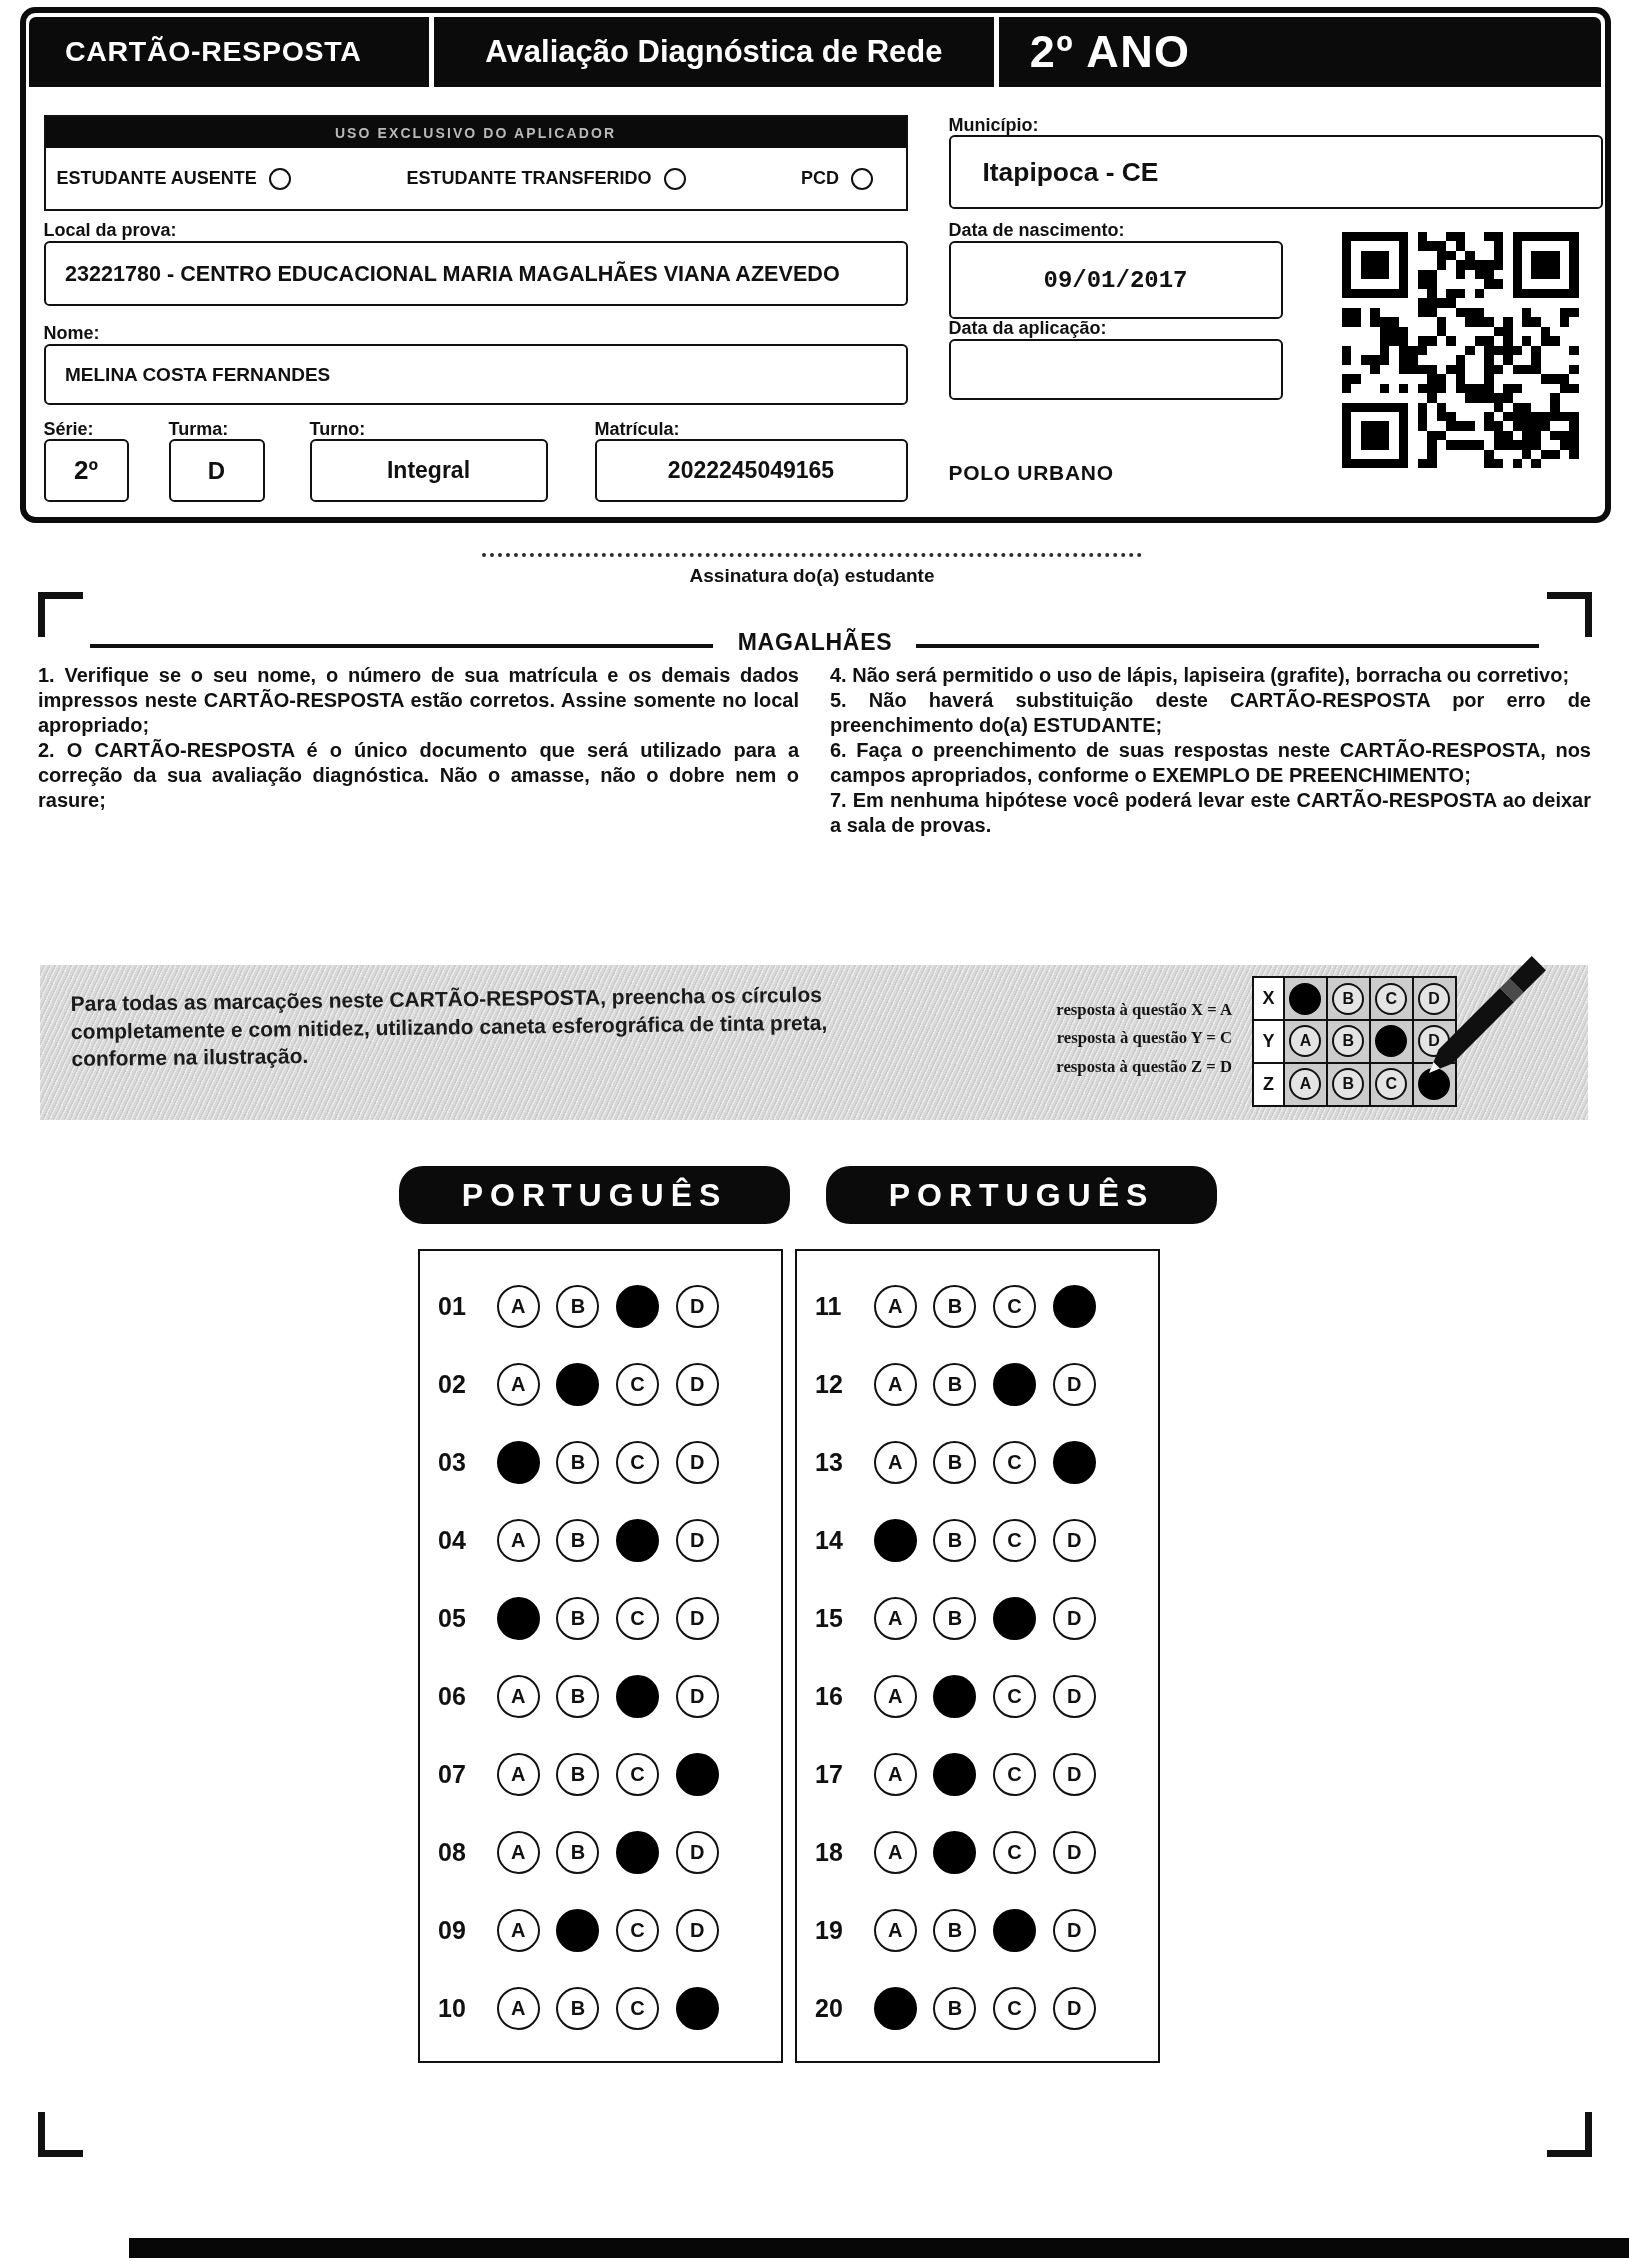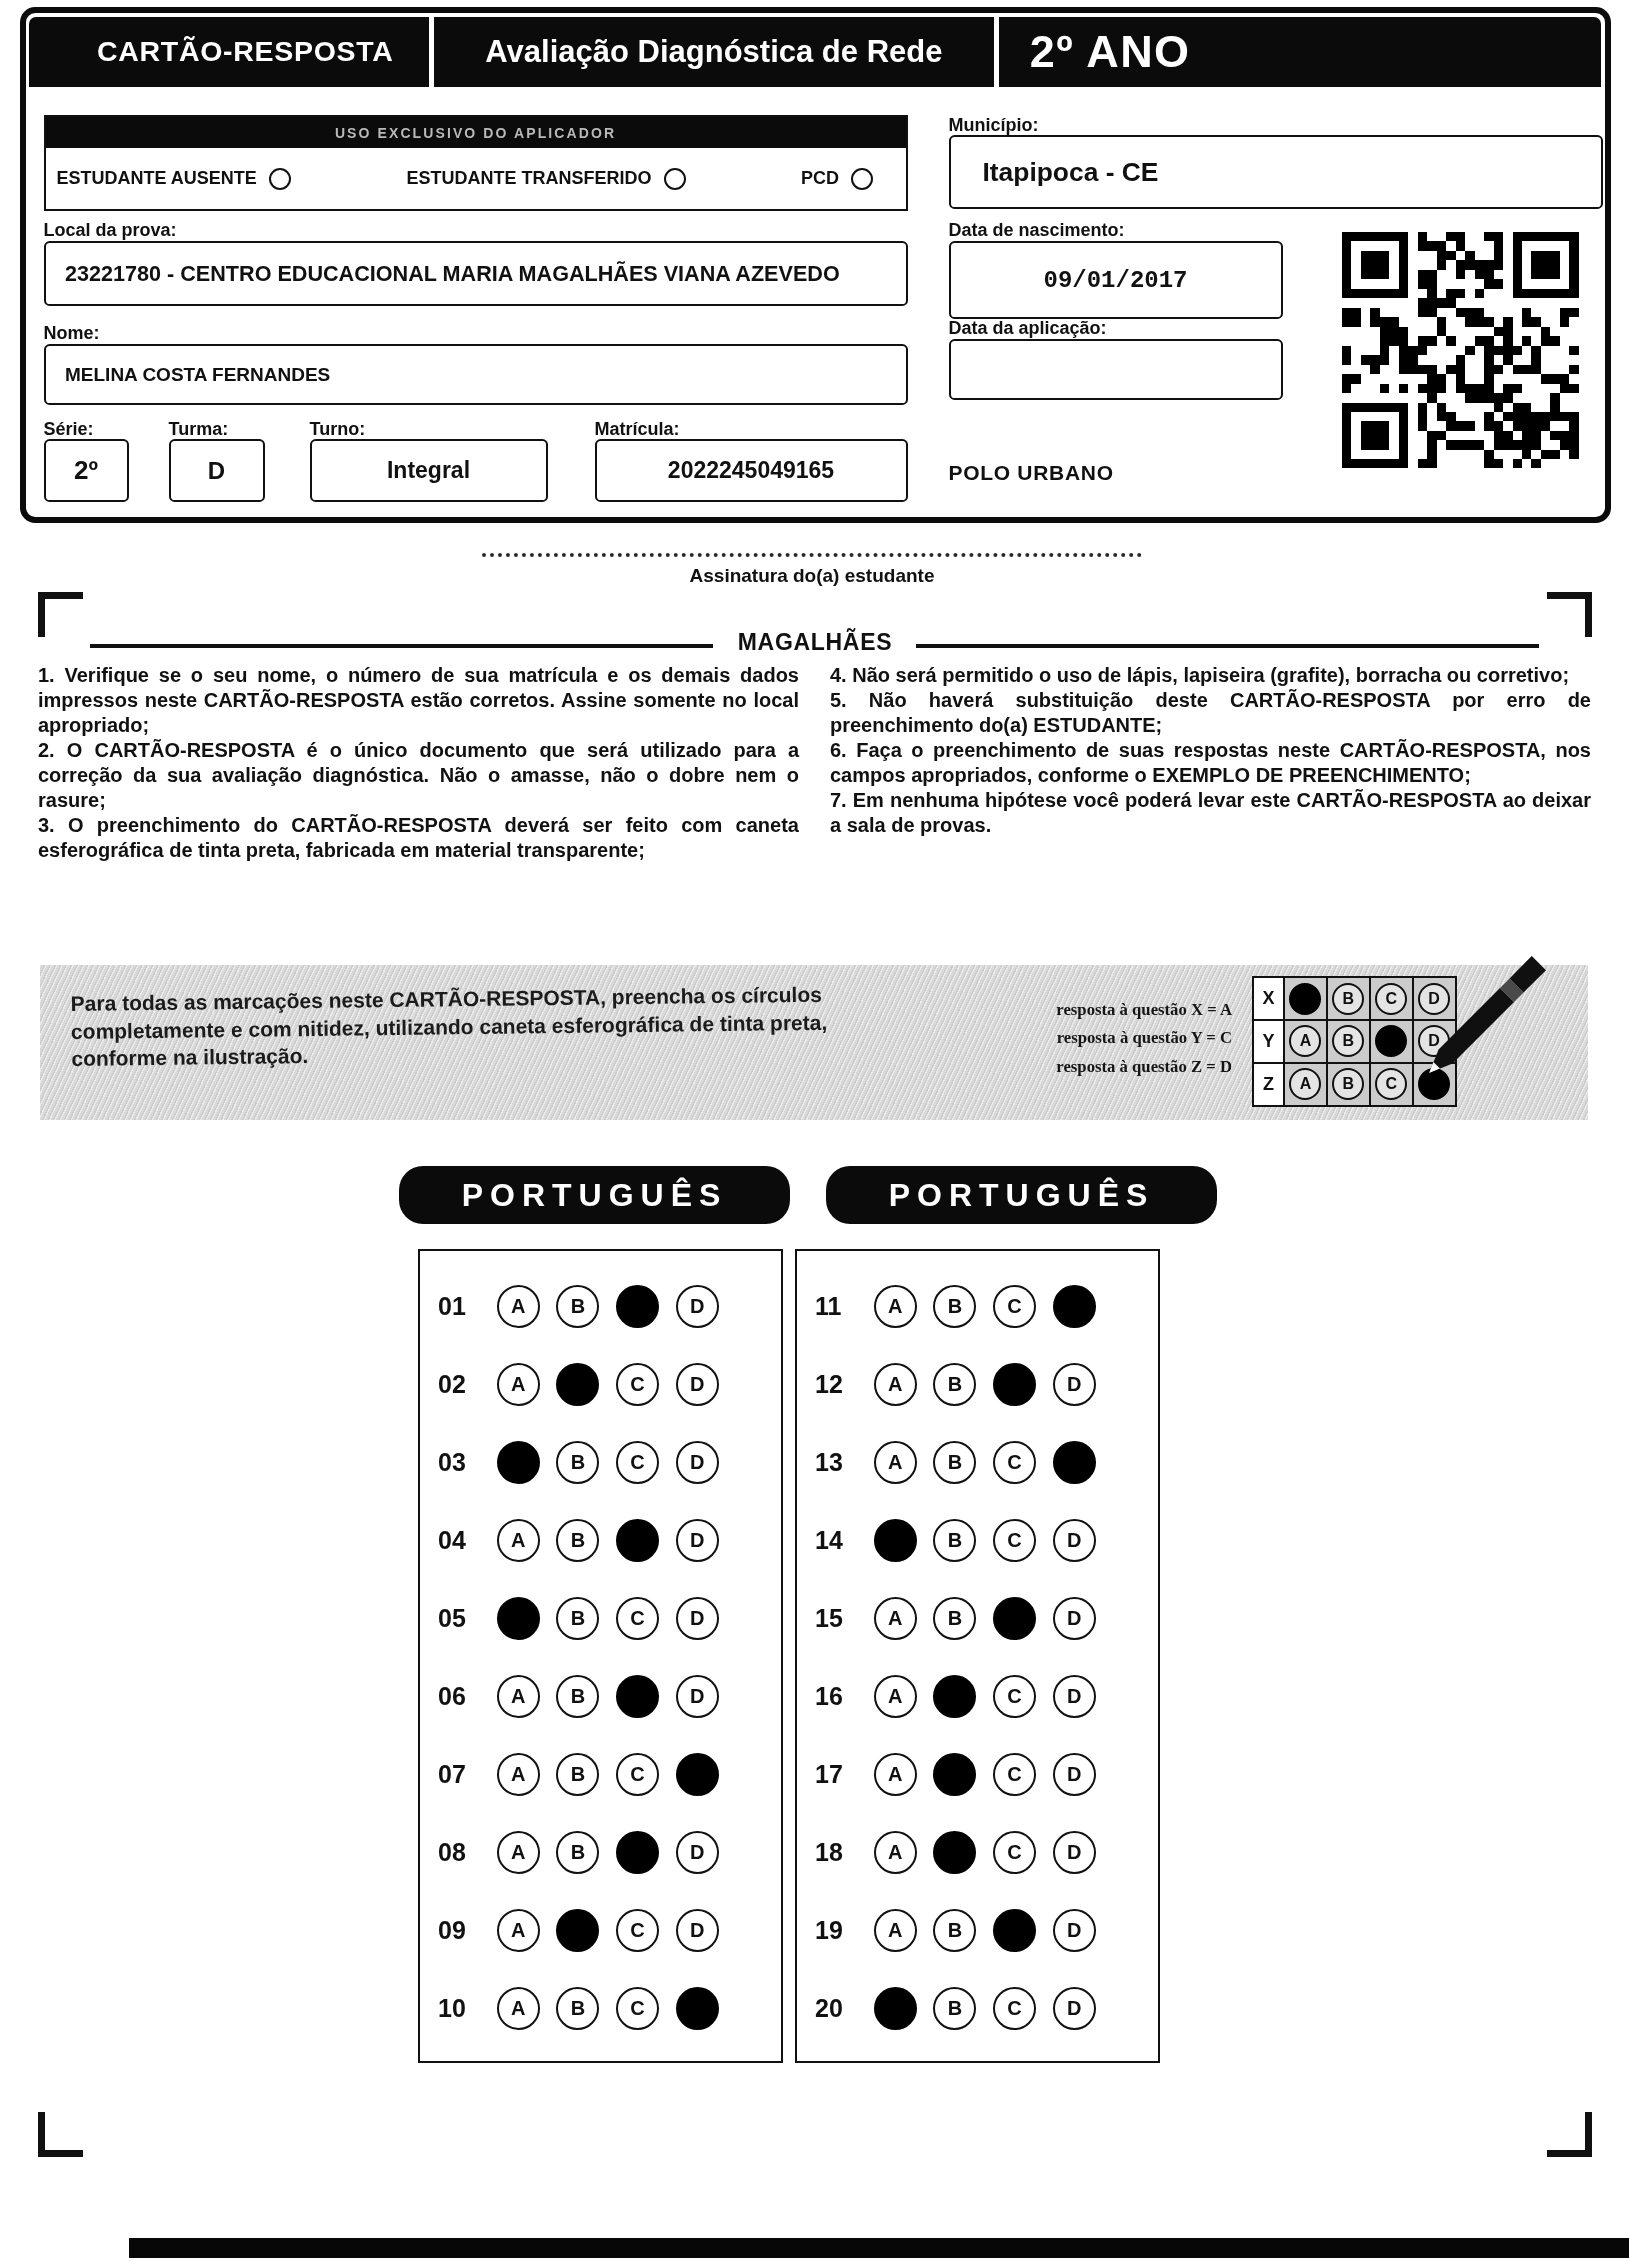--- a/index.html
+++ b/index.html
@@ -5,21 +5,21 @@
   * { margin:0; padding:0; box-sizing:border-box; }
   html,body { background:#e8e8e8; }
   body { font-family:"Liberation Sans", sans-serif; color:#111; }
   .page { position:relative; width:1630px; height:2261px; background:#ffffff; overflow:hidden; }
 
   
   .top-card { position:absolute; left:19.5px; top:7px; width:1591px; height:516px;
               border:6.3px solid #0b0b0b; border-radius:15.3px; background:#fff; }
   .header-bar { position:absolute; left:3.5px; top:3.5px; right:3.5px; height:70px; display:flex; gap:4.9px; }
   .hseg { background:#0b0b0b; color:#fff; display:flex; align-items:center; }
-  .hseg-title { width:400px; border-radius:7px 0 0 0; padding-left:68px; font-size:28.5px; font-weight:700; letter-spacing:0.7px; }
+  .hseg-title { width:400px; border-radius:7px 0 0 0; padding-left:36px; font-size:28.5px; font-weight:700; letter-spacing:0.7px; }
   .hseg-sub   { width:560px; justify-content:center; font-size:31px; font-weight:700; }
   .hseg-grade { flex:1; border-radius:0 7px 0 0; padding-left:31px; font-size:45px; font-weight:700; letter-spacing:1.4px; }
 
   .applicator { position:absolute; left:18px; top:102px; width:864px; height:96px; border:2.1px solid #111; background:#fff; }
   .applicator-bar { height:31px; background:#0b0b0b; color:#b9b9b9; display:flex; align-items:center; justify-content:center;
                     font-size:14px; font-weight:700; letter-spacing:2.1px; filter:blur(0.7px); }
   .applicator-row { height:61px; display:flex; align-items:center; justify-content:space-between; padding:0 32px 0 11px; }
   .app-opt { display:flex; align-items:center; gap:12.5px; }
   .app-label { font-size:18px; font-weight:700; }
   .opt-circle { width:22px; height:22px; border:2.8px solid #111; border-radius:50%; display:inline-block; background:#fff; }
@@ -384,21 +384,20 @@
   <div class="corner corner-bl"></div>
   <div class="corner corner-br"></div>
 
   <div class="instr-title">MAGALHÃES</div>
   <div class="instr-line instr-line-left"></div>
   <div class="instr-line instr-line-right"></div>
   <div class="instr-cols">
     <div class="instr-col">
         <p class="instr-item">1. Verifique se o seu nome, o número de sua matrícula e os demais dados impressos neste CARTÃO-RESPOSTA estão corretos. Assine somente no local apropriado;</p>
         <p class="instr-item">2. O CARTÃO-RESPOSTA é o único documento que será utilizado para a correção da sua avaliação diagnóstica. Não o amasse, não o dobre nem o rasure;</p>
-        <p class="instr-item">3. O preenchimento do CARTÃO-RESPOSTA deverá ser feito com caneta esferográfica de tinta preta, fabricada em material transparente;</p>
       </div>
     <div class="instr-col">
         <p class="instr-item">4. Não será permitido o uso de lápis, lapiseira (grafite), borracha ou corretivo;</p>
         <p class="instr-item">5. Não haverá substituição deste CARTÃO-RESPOSTA por erro de preenchimento do(a) ESTUDANTE;</p>
         <p class="instr-item">6. Faça o preenchimento de suas respostas neste CARTÃO-RESPOSTA, nos campos apropriados, conforme o EXEMPLO DE PREENCHIMENTO;</p>
         <p class="instr-item">7. Em nenhuma hipótese você poderá levar este CARTÃO-RESPOSTA ao deixar a sala de provas.</p>
       </div>
   </div>
 
   <div class="example-box">

